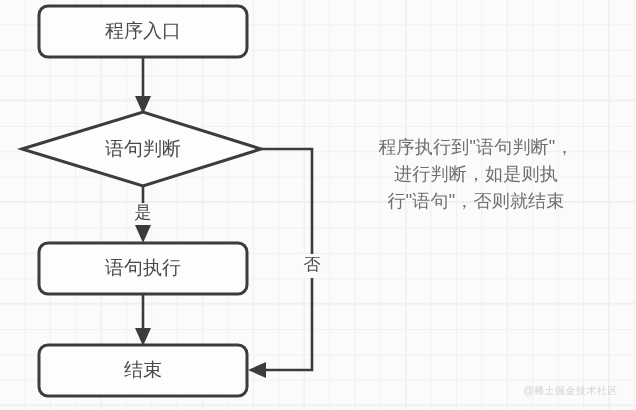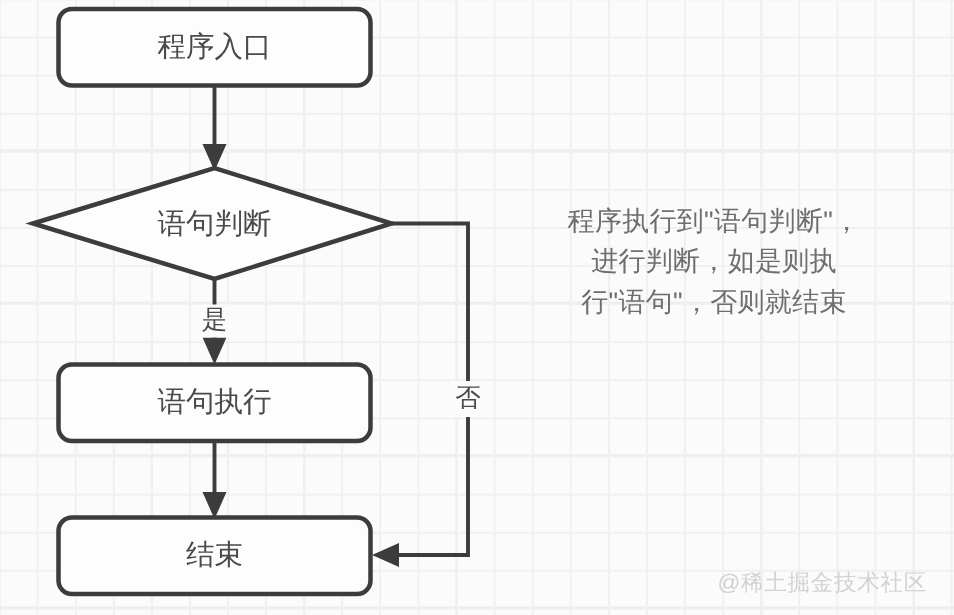--- a/index.html
+++ b/index.html
@@ -75,21 +75,21 @@
     line-height: 27px;
     color: #6e6e6e;
     letter-spacing: 0.2px;
     white-space: pre-line;
   }
   .watermark {
     position: absolute;
     right: 18px;
     bottom: 12px;
     font-family: "Liberation Sans", "DejaVu Sans", sans-serif;
-    font-size: 15px;
+    font-size: 10px;
     color: #d2d2d2;
     letter-spacing: 0.5px;
   }
 </style>
 </head>
 <body>
 
 <div id="canvas">
 
   <svg id="flow-svg" viewBox="0 0 636 410">

